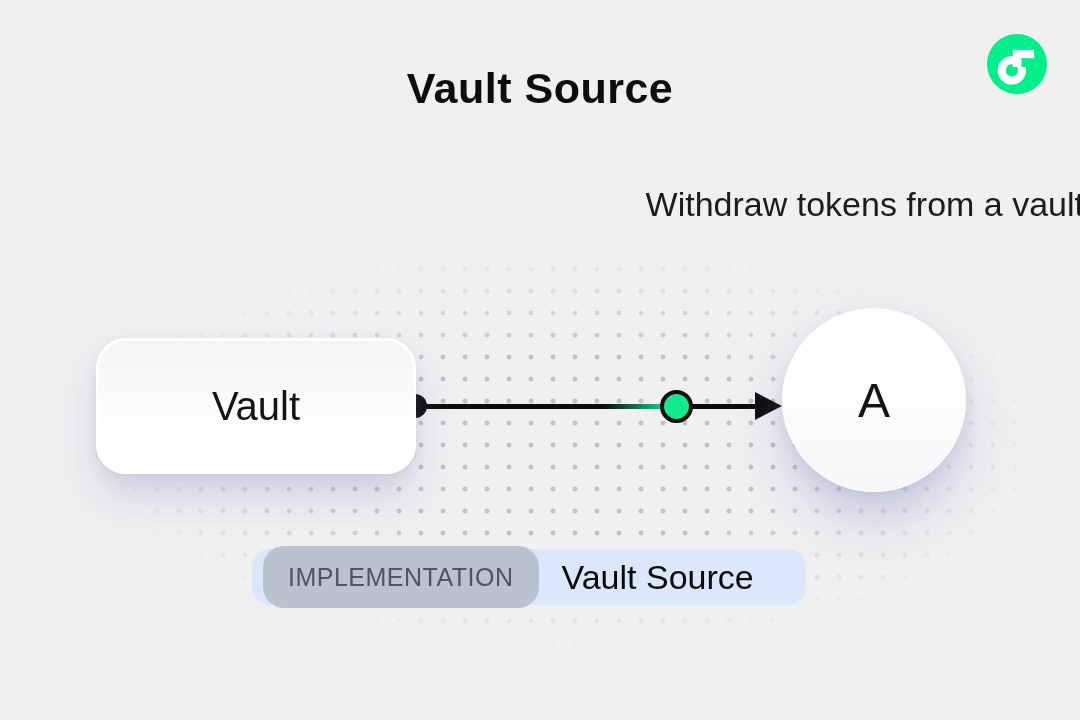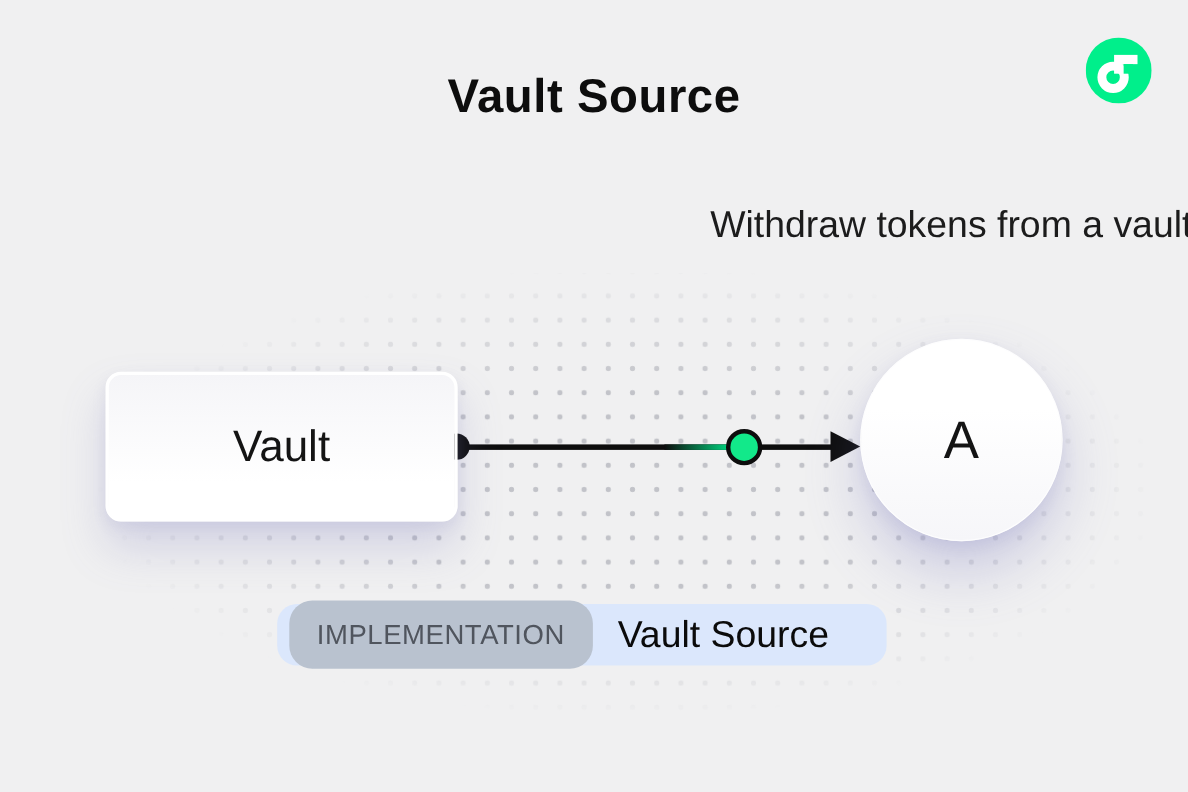--- a/index.html
+++ b/index.html
@@ -22,21 +22,21 @@
   .title{
     position:absolute;left:0;top:64px;width:100%;text-align:center;
     font-size:43px;font-weight:700;letter-spacing:.5px;color:#0d0d0d;margin:0;
   }
   .subtitle{
     position:absolute;left:0;top:181px;width:100%;text-align:right;
     font-size:34px;font-weight:400;color:#1c1c1c;margin:4px;
   }
   .vault-node{
     position:absolute;left:96px;top:338px;width:320px;height:136px;
-    border-radius:14px;
+    border-radius:30px;
     background:linear-gradient(180deg,#f5f5f8 0%,#ffffff 75%);
     border:3px solid #ffffff;
     box-shadow:0 24px 40px rgba(124,124,186,.25),0 5px 12px rgba(135,135,190,.12);
     display:flex;align-items:center;justify-content:center;
     box-sizing:border-box;z-index:2;
   }
   .vault-node .node-label{font-size:40px;color:#141414;}
   .edge-line{position:absolute;left:415px;top:404px;width:346px;height:5px;background:#0d0d0d;z-index:1;}
   .edge-green{position:absolute;left:604px;top:404px;width:58px;height:5px;
     background:linear-gradient(90deg,#0d0d0d 0%,#00d07c 100%);z-index:1;}

